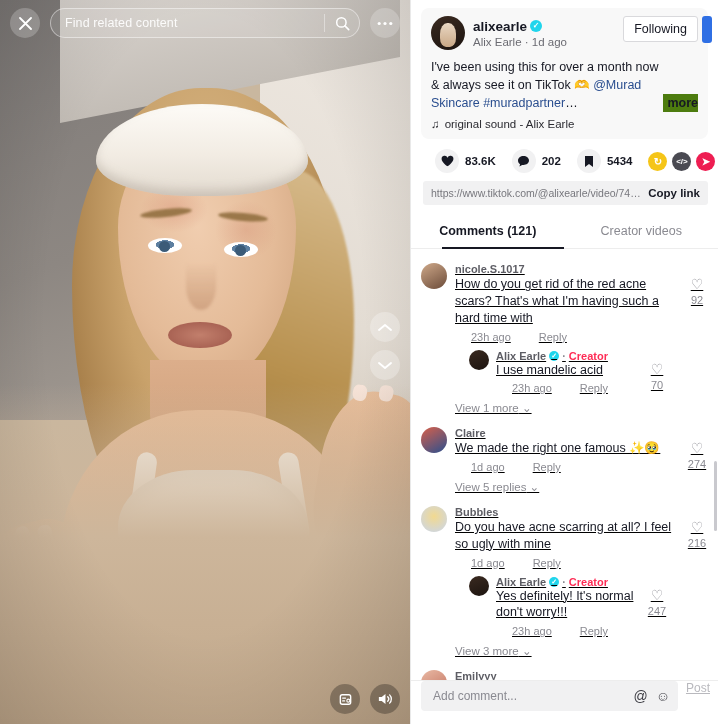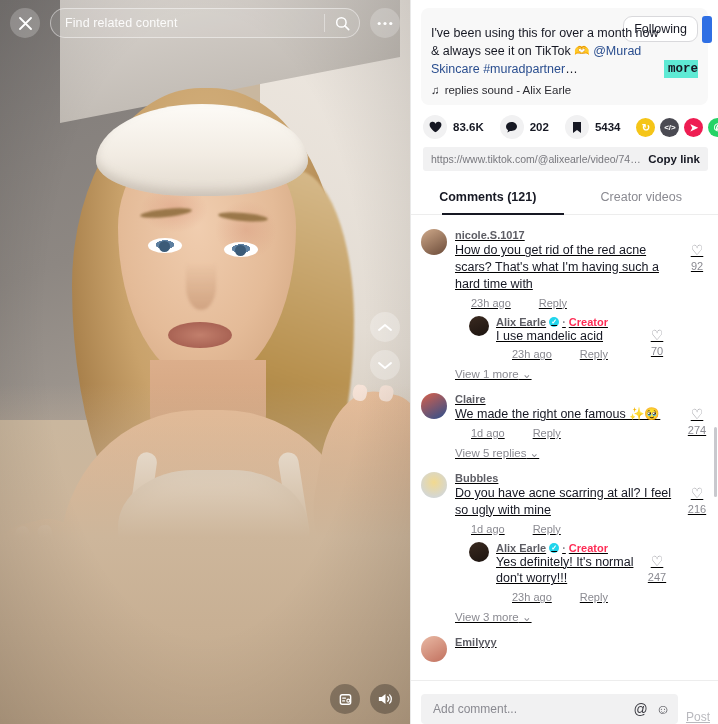--- a/index.html
+++ b/index.html
@@ -145,33 +145,33 @@
     background:linear-gradient(160deg,#3a2a20,#1c1410);position:relative;}
   .avatar i{position:absolute;left:9px;top:7px;width:16px;height:24px;border-radius:46% 46% 38% 38%;
     background:linear-gradient(180deg,#e9d7c3,#c9a886);}
   .author-meta{flex:1;min-width:0;}
   .author-name{font-size:13.5px;font-weight:bold;color:#161823;display:flex;align-items:center;gap:3px;}
   .verified{width:12px;height:12px;border-radius:50%;background:#20d5ec;
     display:inline-flex;align-items:center;justify-content:center;color:#fff;font-size:8px;line-height:1;}
   .author-sub{font-size:11.5px;color:#6b6b72;margin-top:2px;}
   .follow-btn{
     position:absolute;right:10px;top:8px;
-    border:1px solid #d9d9dc;background:#fff;border-radius:9px;
+    border:1px solid #d9d9dc;background:#fff;border-radius:3px;
     font-size:12.5px;color:#161823;padding:5px 10px;cursor:pointer;
     font-family:"Liberation Sans",sans-serif;
   }
   .follow-caret{
     position:absolute;right:-4px;top:8px;width:10px;height:27px;background:#2f6fe4;border-radius:3px;
   }
   .caption{font-size:12.5px;color:#161823;line-height:1.45;margin-top:8px;position:relative;padding-right:34px;}
   .caption .lnk{color:#2a4e8f;}
-  .more{position:absolute;right:0;bottom:0;font-size:12.5px;font-weight:bold;color:#161823;cursor:pointer;background:#5eead4;padding-left:4px;font-family:Liberation Mono, monospace;}
+  .more{position:absolute;right:0;bottom:0;font-size:12.5px;font-weight:bold;color:#161823;cursor:pointer;background:#4d7c0f;padding-left:4px;}
   .sound{font-size:11.5px;color:#2b2b31;margin-top:6px;display:flex;align-items:center;gap:5px;}
 
-  .stats{display:flex;align-items:center;padding:10px 10px 6px 12px;gap:0;}
+  .stats{display:flex;align-items:center;padding:10px 10px 6px 24px;gap:0;}
   .stat{display:flex;align-items:center;gap:6px;margin-right:16px;cursor:pointer;}
   .stat .ic{width:24px;height:24px;border-radius:50%;background:#f1f1f2;
     display:flex;align-items:center;justify-content:center;}
   .stat .num{font-size:11.5px;font-weight:bold;color:#161823;}
   .shares{display:flex;align-items:center;gap:5px;margin-left:auto;}
   .sh{width:19px;height:19px;border-radius:50%;display:flex;align-items:center;
       justify-content:center;color:#fff;font-size:10px;font-weight:bold;cursor:pointer;}
 
   .linkbar{margin:2px 10px 10px 12px;height:24px;background:#f1f1f2;border-radius:3px;
     display:flex;align-items:center;padding:0 8px;}
@@ -195,21 +195,21 @@
   .likecol .hrt{color:#9a9aa0;font-size:14px;cursor:pointer;display:block;line-height:1;}
   .likecol .n{font-size:11px;color:#8a8a91;margin-top:3px;}
   .reply{margin-left:14px;margin-top:7px;display:flex;gap:7px;}
   .reply .cavatar{width:20px;height:20px;}
   .rname{font-size:11px;font-weight:bold;color:#5d5d64;display:flex;align-items:center;gap:3px;}
   .rname .vb{width:10px;height:10px;border-radius:50%;background:#20d5ec;color:#fff;
     font-size:7px;display:inline-flex;align-items:center;justify-content:center;}
   .creator{color:#fe2c55;font-size:11px;font-weight:bold;}
   .viewmore{font-size:11.5px;color:#8a8a91;margin:7px 0 6px 34px;cursor:pointer;}
 
-  .composer{height:44px;border-top:1px solid #ededed;display:flex;align-items:flex-end;
+  .composer{height:44px;border-top:1px solid #ededed;display:flex;align-items:flex-start;
     padding:0 8px 0 10px;gap:8px;background:#fff;}
   .cinput{flex:1;height:30px;background:#f1f1f2;border-radius:4px;display:flex;
     align-items:center;padding:0 8px 0 12px;gap:8px;}
   .cinput .ph{flex:1;font-size:12px;color:#8a8a91;}
   .cinput .ic{color:#3c3c43;font-size:14px;cursor:pointer;}
   .postbtn{font-size:12px;color:#b9b9be;cursor:pointer;white-space:nowrap;text-decoration:underline;}
 
   .scrollbar{position:absolute;right:1px;top:212px;width:3px;height:70px;background:#c9c9ce;border-radius:2px;}
   svg{display:block;}
 </style>
@@ -306,32 +306,44 @@
             <path d="M11.4 4.6a3.4 3.4 0 0 1 0 4.8M13.4 2.6a6.2 6.2 0 0 1 0 8.8" stroke="#fff" stroke-width="1.4" fill="none" stroke-linecap="round"></path>
           </svg>
       </div>
     </div>
   </div>
 
   <div class="panel">
 
     <div class="panel-top">
       <div class="author-card">
+        <div class="author-row">
+          <div class="avatar">
+              <i></i>
+            </div>
+          <div class="author-meta">
+            <div class="author-name">
+              <span>alixearle</span>
+              <span class="verified">✓</span>
+            </div>
+            <div class="author-sub">Alix Earle · 1d ago</div>
+          </div>
+        </div>
         <button class="follow-btn">Following</button>
         <div class="follow-caret"></div>
 
         <div class="caption">
           <span>I've been using this for over a month now &amp; always see it on</span>
           <span>TikTok 🫶 </span><span class="lnk">@Murad Skincare</span> <span class="lnk">#muradpartner</span><span>…</span>
           <span class="more">more</span>
         </div>
 
         <div class="sound">
           <span>♫</span>
-          <span>replies sound - Alix Earle</span>
+          <span>original sound - Alix Earle</span>
         </div>
       </div>
     </div>
 
     <div class="stats">
       <div class="stat">
         <span class="ic">
           <svg width="13" height="12" viewBox="0 0 14 13">
               <path d="M7 12.2S.6 8 .6 4.3A3.3 3.3 0 0 1 7 3a3.3 3.3 0 0 1 6.4 1.3C13.4 8 7 12.2 7 12.2z" fill="#161823"></path>
             </svg>

